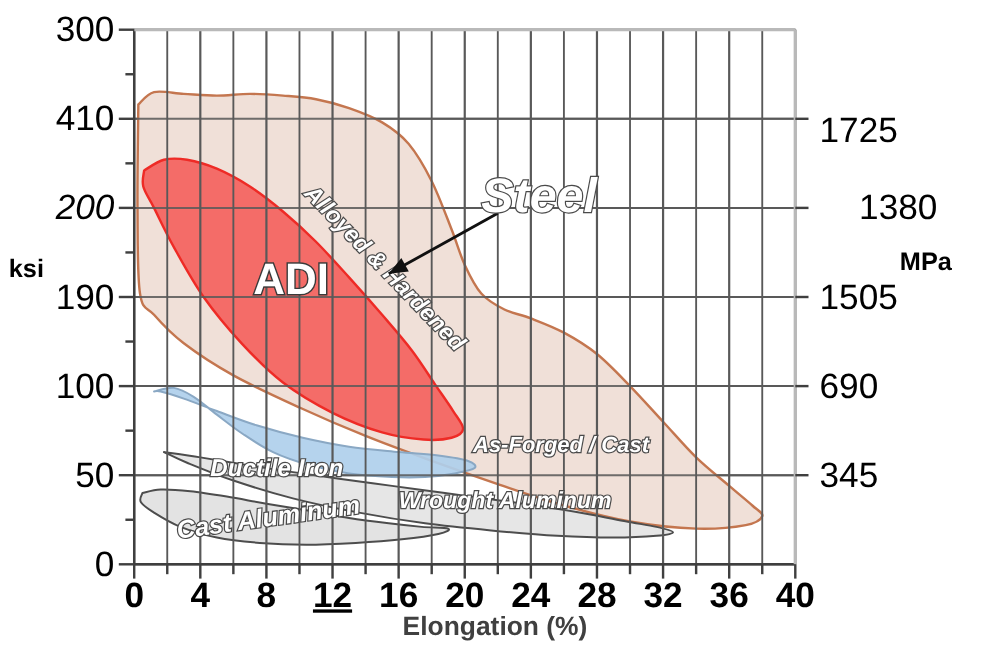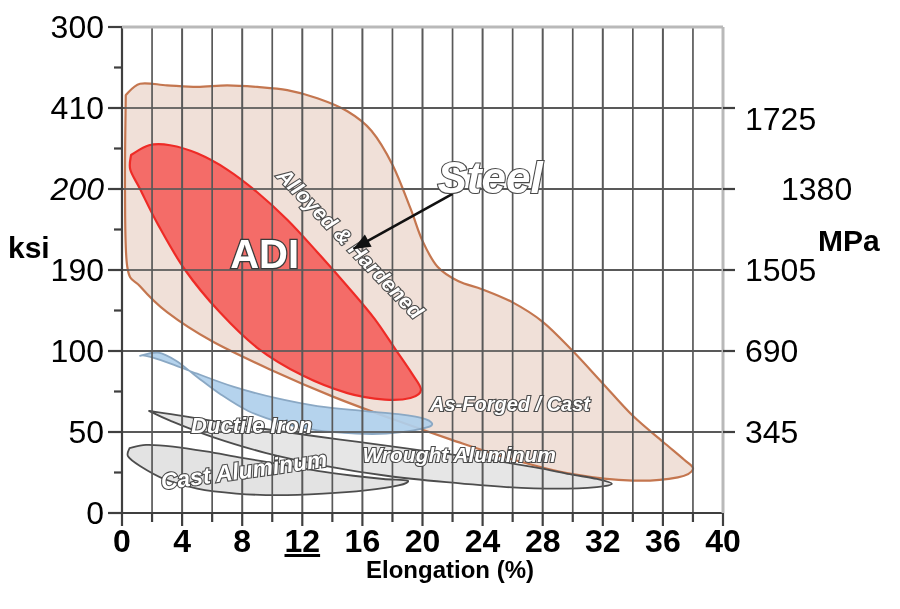--- a/index.html
+++ b/index.html
@@ -1,29 +1,29 @@
 <!DOCTYPE html>
 <html><head>
 <meta charset="utf-8">
 <style>
   html,body{margin:0;padding:0;background:#ffffff;}
   body{width:900px;height:609px;overflow:hidden;
        font-family:"Liberation Sans",sans-serif;}
   #root{position:relative;width:900px;height:609px;background:#fff;}
 
   .axis-label-big{
-    position:absolute;font-weight:bold;font-size:30px;color:#000;
+    position:absolute;font-weight:bold;font-size:23px;color:#000;
     letter-spacing:0px;white-space:nowrap;
   }
   #ksi-label{left:8px;top:231px;}
   #mpa-label{left:818px;top:224px;}
 
   #xaxis-title{
     position:absolute;left:0;right:0;top:556px;text-align:center;
-    font-weight:bold;font-size:24px;color:#000000;
+    font-weight:bold;font-size:24px;color:#404040;
   }
 
   .tick-text{
     position:absolute;font-size:32px;color:#000;white-space:nowrap;
     font-weight:500;
   }
   .ytick-left{text-align:right;transform:translateY(-50%);}
   .ytick-right{text-align:left;transform:translateY(-50%);}
   .xtick{text-align:center;transform:translateX(-50%);font-weight:bold;}
 

